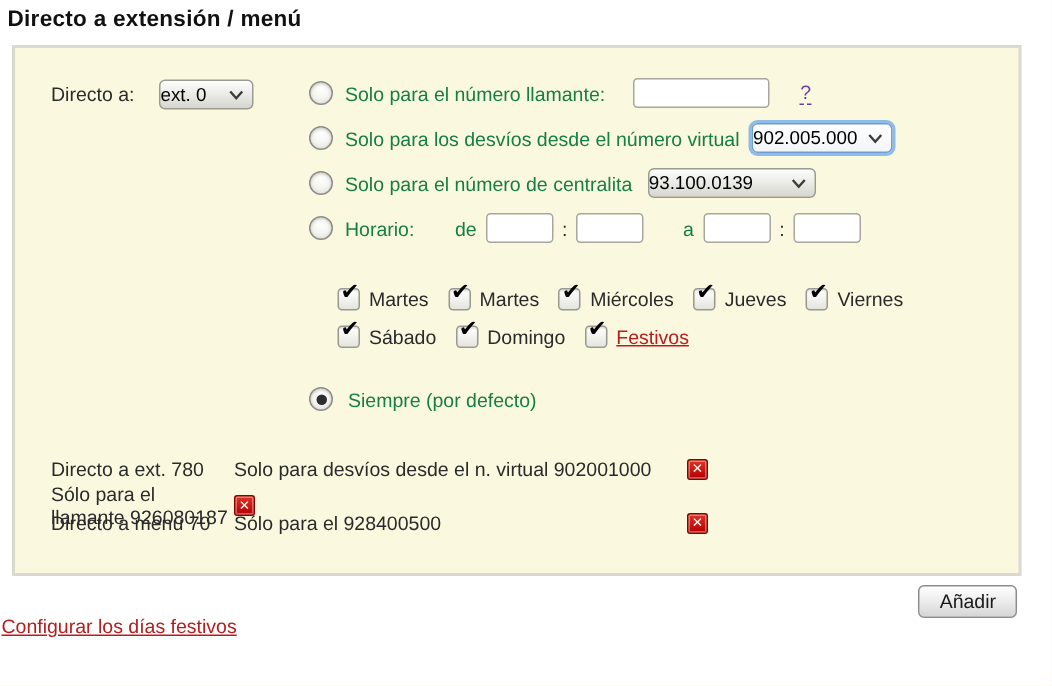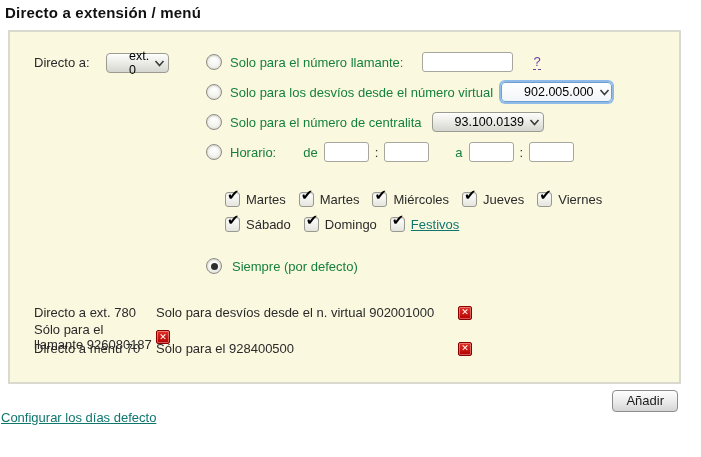--- a/index.html
+++ b/index.html
@@ -18,34 +18,34 @@
     margin: 9px 20px 0 8px;
     border: 2px solid #dad9d0;
     background: #fbf8e0;
     padding: 20px 0 24px 24px;
   }
   .main-row { display: flex; align-items: flex-start; }
   .direct-label { width: 62px; padding-top: 3px; color: #2a2a2a; }
   
   .select {
     display: inline-flex; align-items: center; justify-content: space-between;
-    height: 20px; padding: 0 5px 0 22px; gap: 5px;
+    height: 20px; padding: 0 5px 0 0; gap: 5px;
     border: 1px solid #9b9b90; border-radius: 4px;
     background: linear-gradient(#fdfdfc, #e7e7e2 60%, #d6d6d0);
     font-size: 12.5px; color: #000; cursor: default; flex: none;
     box-shadow: 0 1px 0 rgba(255,255,255,0.6) inset;
   }
   .select.focused {
     background: linear-gradient(#ffffff, #f2f5f8);
     border-color: #6f9fd2;
     box-shadow: 0 0 0 2px #8fbbe8;
   }
   .select svg { flex: none; }
   .sel-direct { width: 63px; margin-left: 10px; margin-top: 1px; }
-  .sel-virtual { width: 111px; margin-left: 8px; }
+  .sel-virtual { width: 94px; margin-left: 8px; }
   .sel-pbx { width: 112px; margin-left: 10px; }
   .options { margin-left: 37px; }
   .opt-row { display: flex; align-items: center; height: 20px; margin-bottom: 10px; }
   .opt-label { color: #15803d; }
   
   .radio {
     width: 16px; height: 16px; border-radius: 50%;
     border: 1px solid #8d8d85; position: relative; flex: none;
     background: radial-gradient(circle at 50% 30%, #ffffff 0%, #f4f4ef 55%, #d9d9d2 100%);
     box-shadow: inset 0 1px 2px rgba(0,0,0,0.18);
@@ -85,21 +85,21 @@
     border-bottom: 1px dashed #6b3fa0; cursor: pointer;
   }
   .word-de { margin-left: 27px; }
   .word-a { margin-left: 20px; margin-right: 0px; }
   .colon { color: #2a2a2a; }
   
   .days { margin: 27px 0 0 19px; }
   .day-row { display: flex; align-items: center; height: 20px; margin-bottom: 5px; }
   .day { display: flex; align-items: center; margin-right: 13px; }
   .day-label { color: #2a2a2a; }
-  a.blue-link { color: #0f766e; text-decoration: underline; cursor: pointer; }
+  a.blue-link { color: #b91c1c; text-decoration: underline; cursor: pointer; }
   .always-row { margin-top: 24px; display: flex; align-items: center; }
   .always-row .radio { margin-right: 10px; }
   
   .rules { margin-top: 30px; }
   .rule-row {
     display: grid; grid-template-columns: 122px 302px auto;
     align-items: center; height: 17px; margin-bottom: 1px; color: #2a2a2a;
   }
   .delete-btn {
     width: 14px; height: 14px; border: 1px solid #8a0000; border-radius: 2px;
@@ -261,14 +261,14 @@
       <span>Sólo para el 928400500</span>
       <span class="delete-btn">
           <span>✕</span>
         </span>
     </div>
   </div>
 </div>
 
 <div class="footer">
   <button class="add-btn">Añadir</button>
-  <a class="blue-link holidays-link">Configurar los días defecto</a>
+  <a class="blue-link holidays-link">Configurar los días festivos</a>
 </div>
 
 </body></html>

